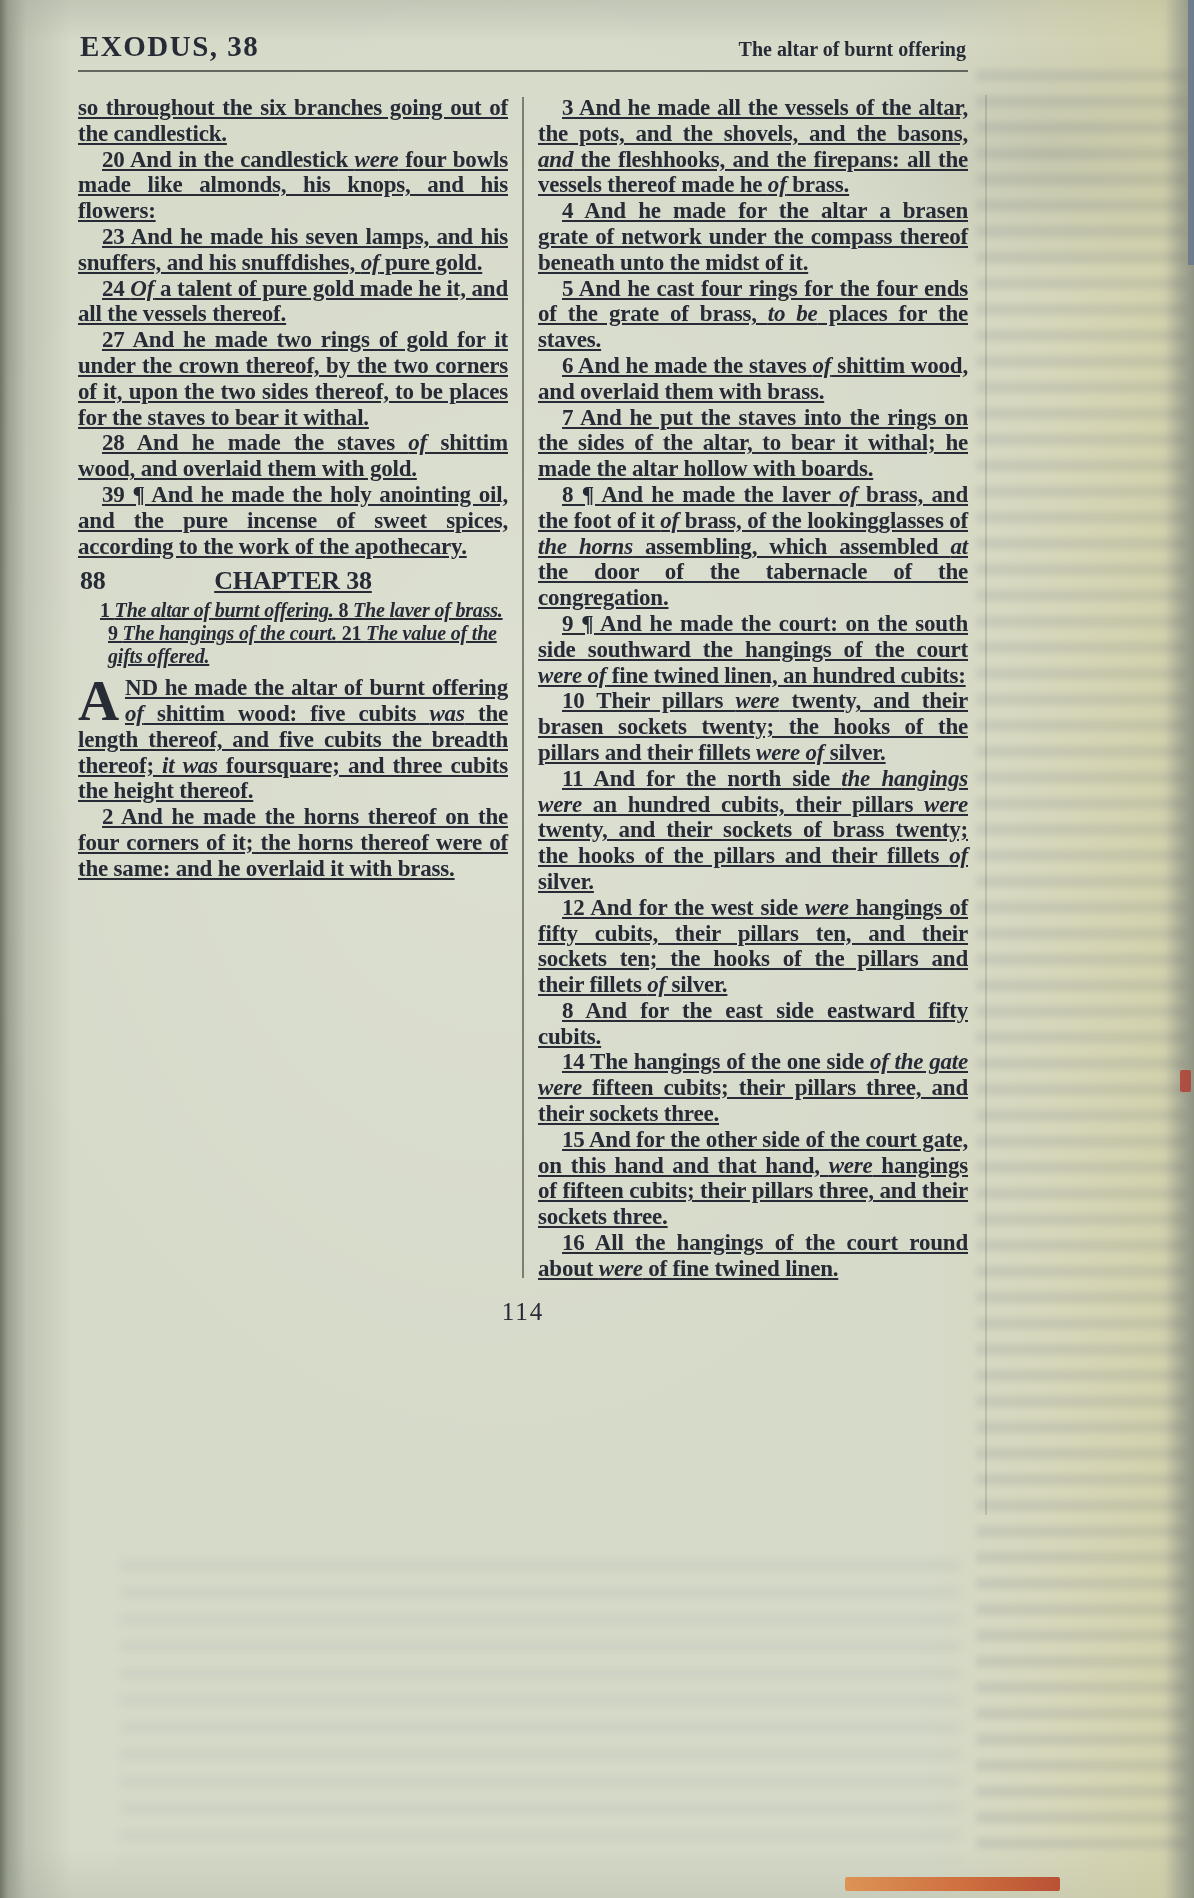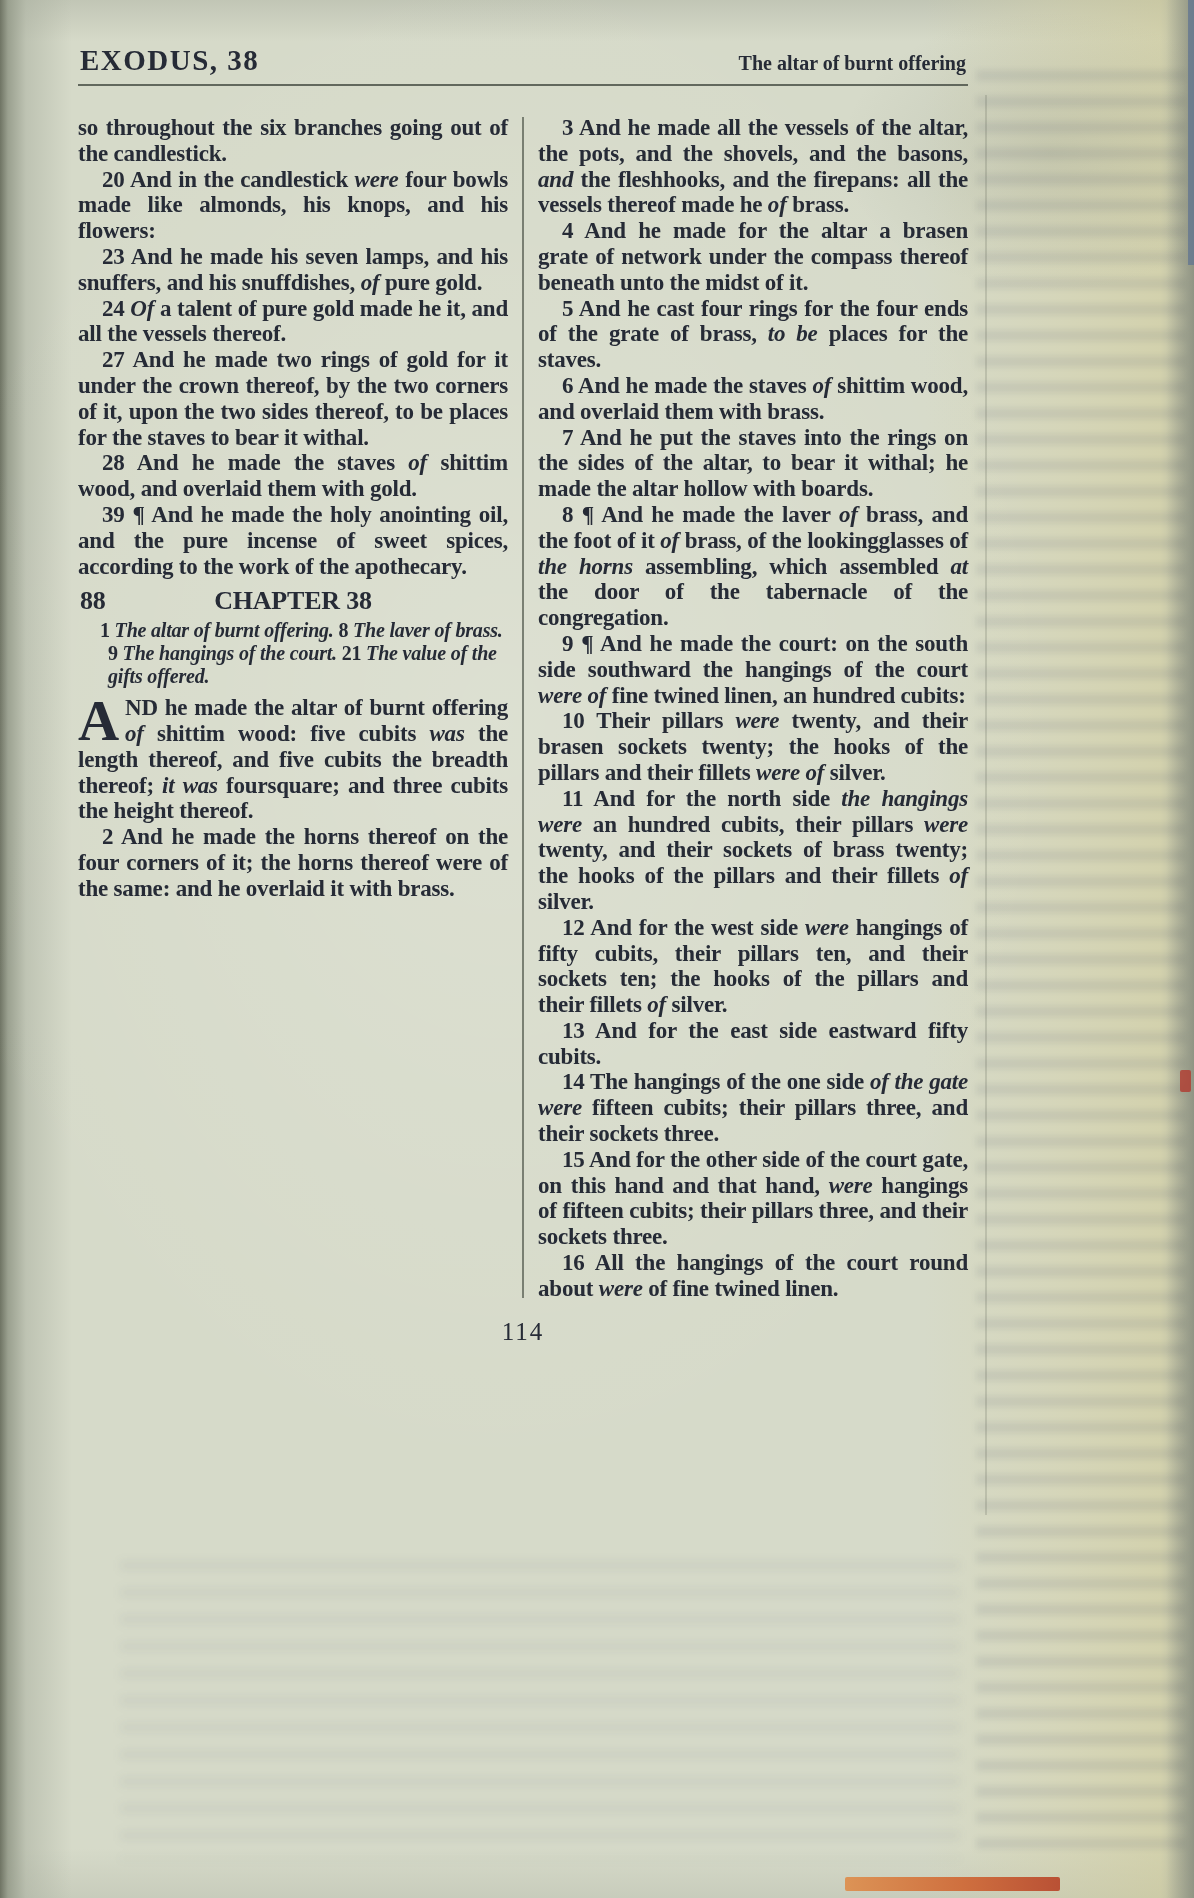--- a/index.html
+++ b/index.html
@@ -43,27 +43,27 @@
   }
   .edge-right{
     position:absolute;top:0;right:0;bottom:0;width:28px;
     background:linear-gradient(90deg, rgba(95,100,86,0) 0, rgba(95,100,86,0.38) 100%);
   }
   .ghost-rule{
     position:absolute;top:95px;left:985px;width:2px;height:1420px;
     background:rgba(70,76,64,0.18);
   }
 
-  .content{position:absolute;left:78px;top:44px;width:890px;}
+  .content{position:absolute;left:78px;top:30px;width:890px;}
   .page-header{display:flex;justify-content:space-between;align-items:baseline;padding:0 2px;}
   .header-left{font-size:29px;font-weight:700;letter-spacing:1.5px;}
   .header-right{font-size:20px;font-weight:700;}
   .header-rule{border-top:2px solid var(--rule,#4e544a);margin-top:7px;opacity:.85;}
 
-  .columns{display:flex;gap:30px;margin-top:29px;position:relative;}
+  .columns{display:flex;gap:30px;margin-top:23px;position:relative;text-decoration:underline;}
   .column{
     width:430px;
     font-size:23px;
     line-height:25.8px;
     font-weight:700;
     text-align:justify;
     letter-spacing:-0.2px;
   }
   .column-divider{
     position:absolute;left:444px;top:2px;bottom:4px;width:1.5px;
@@ -149,21 +149,21 @@
           <p class="para verse">3 And he made all the vessels of the altar, the pots, and the shovels, and the basons, <i>and</i> the fleshhooks, and the firepans: all the vessels thereof made he <i>of</i> brass.</p>
           <p class="para verse">4 And he made for the altar a brasen grate of network under the compass thereof beneath unto the midst of it.</p>
           <p class="para verse">5 And he cast four rings for the four ends of the grate of brass, <i>to be</i> places for the staves.</p>
           <p class="para verse">6 And he made the staves <i>of</i> shittim wood, and overlaid them with brass.</p>
           <p class="para verse">7 And he put the staves into the rings on the sides of the altar, to bear it withal; he made the altar hollow with boards.</p>
           <p class="para verse">8 ¶ And he made the laver <i>of</i> brass, and the foot of it <i>of</i> brass, of the lookingglasses of <i>the horns</i> assembling, which assembled <i>at</i> the door of the tabernacle of the congregation.</p>
           <p class="para verse">9 ¶ And he made the court: on the south side southward the hangings of the court <i>were of</i> fine twined linen, an hundred cubits:</p>
           <p class="para verse">10 Their pillars <i>were</i> twenty, and their brasen sockets twenty; the hooks of the pillars and their fillets <i>were of</i> silver.</p>
           <p class="para verse">11 And for the north side <i>the hangings were</i> an hundred cubits, their pillars <i>were</i> twenty, and their sockets of brass twenty; the hooks of the pillars and their fillets <i>of</i> silver.</p>
           <p class="para verse">12 And for the west side <i>were</i> hangings of fifty cubits, their pillars ten, and their sockets ten; the hooks of the pillars and their fillets <i>of</i> silver.</p>
-          <p class="para verse">13 And for the east side eastward fifty cubits.</p>
+          <p class="para verse">8 And for the east side eastward fifty cubits.</p>
           <p class="para verse">14 The hangings of the one side <i>of the gate were</i> fifteen cubits; their pillars three, and their sockets three.</p>
           <p class="para verse">15 And for the other side of the court gate, on this hand and that hand, <i>were</i> hangings of fifteen cubits; their pillars three, and their sockets three.</p>
           <p class="para verse">16 All the hangings of the court round about <i>were</i> of fine twined linen.</p>
         </div>
     </div>
 
     <div class="page-number">114</div>
   </div>
 
   <div class="artifact-orange"></div>

